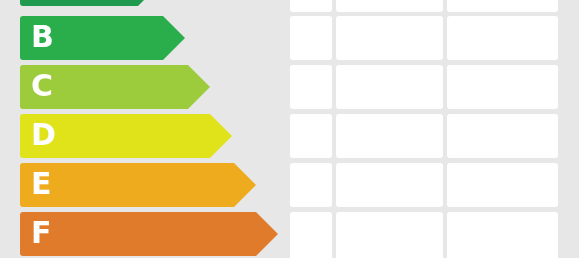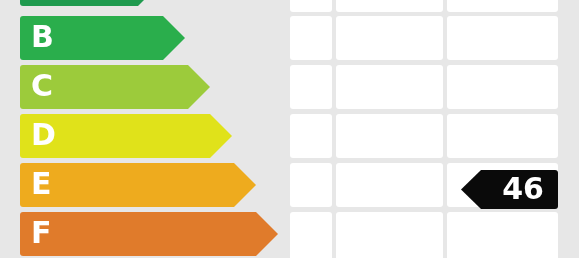--- a/index.html
+++ b/index.html
@@ -118,20 +118,14 @@
     <span class="letter">E</span>
   </div>
 
   <div class="bar" style="left:20px;top:212px;width:258px;height:44px;">
     <svg viewBox="0 0 258 44" preserveAspectRatio="none">
       <path d="M3 0 H236 L258 22 L236 44 H3 A3 3 0 0 1 0 41 V3 A3 3 0 0 1 3 0 Z" fill="#e07b2b"></path>
     </svg>
     <span class="letter">F</span>
   </div>
 
-  <div class="badge" style="left:461px;top:170px;width:97px;height:39px;">
-    <svg viewBox="0 0 97 39" preserveAspectRatio="none">
-      <path d="M20 0 H94 A3 3 0 0 1 97 3 V36 A3 3 0 0 1 94 39 H20 L0 19.5 Z" fill="#0a0a0a"></path>
-    </svg>
-    <span class="score">46</span>
-  </div>
 
 </div>
 
 </body></html>

